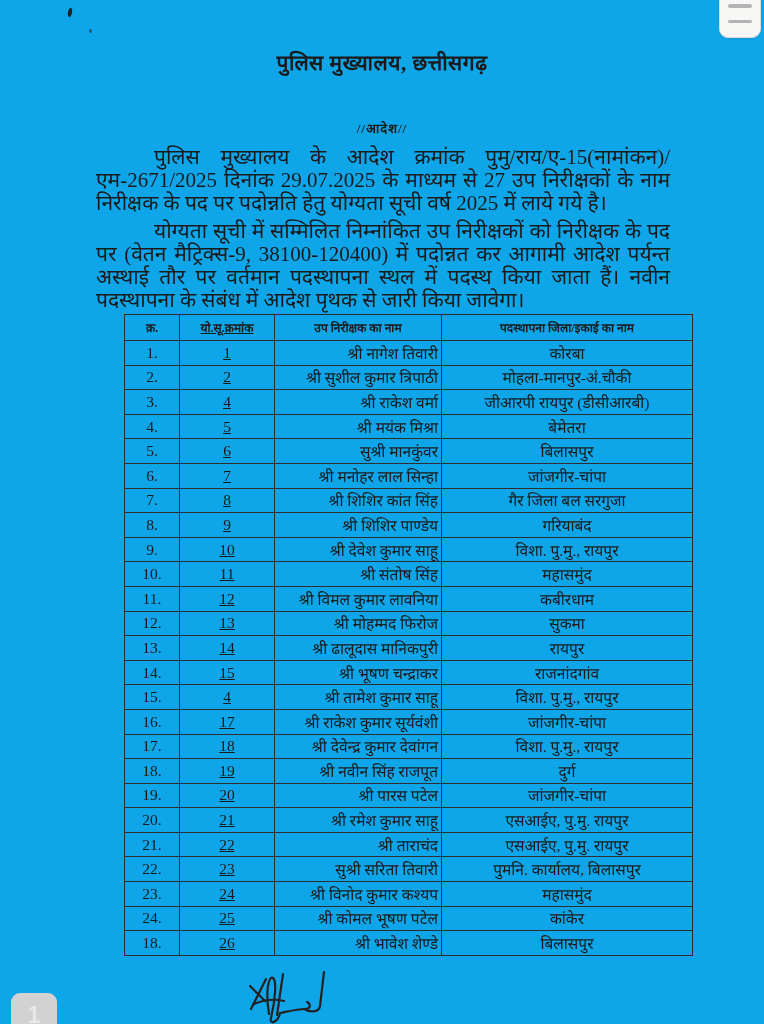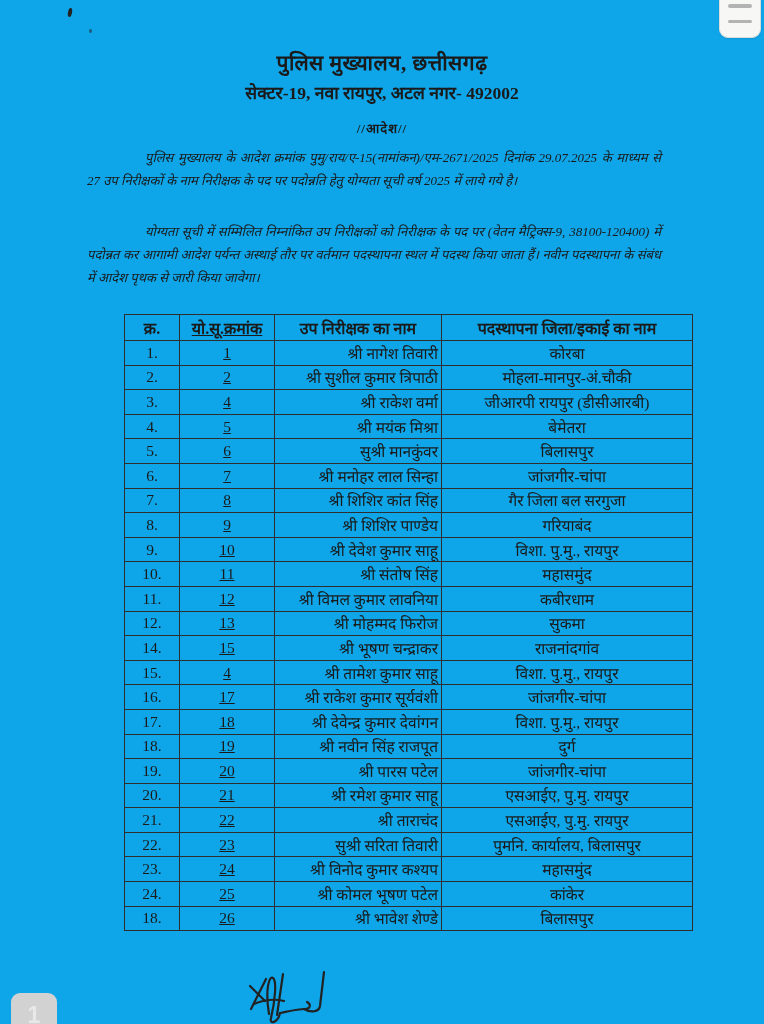--- a/index.html
+++ b/index.html
@@ -9,32 +9,32 @@
     font-family:"Liberation Serif","DejaVu Sans",sans-serif;
   }
   
   .org-title{position:absolute;top:48px;left:0;width:100%;text-align:center;
     font-size:21px;font-weight:bold;letter-spacing:.5px;}
   .org-address{position:absolute;top:80px;left:0;width:100%;text-align:center;
     font-size:17.5px;font-weight:600;}
   .order-heading{position:absolute;top:119px;left:0;width:100%;text-align:center;
     font-size:13px;font-weight:bold;letter-spacing:1px;}
   
-  .body-text{position:absolute;left:87px;width:574px;margin:0;
-    font-size:13px;line-height:23px;text-align:justify;text-indent:58px;
-    font-weight:500;font-style:italic;}
+  .body-text{position:absolute;left:96px;width:574px;margin:0;
+    font-size:21px;line-height:23px;text-align:justify;text-indent:58px;
+    font-weight:500;}
   .para-1{top:146px;}
   .para-2{top:220px;}
   
   .promotion-table{position:absolute;top:314px;left:124px;width:540px;
     border-collapse:collapse;table-layout:fixed;}
   .promotion-table th,.promotion-table td{
     border:1.5px solid #2e2e2e;font-size:15.5px;text-align:center;
     padding:0 3px;overflow:hidden;white-space:nowrap;}
-  .promotion-table th{height:25px;font-weight:bold;font-size:16px;}
+  .promotion-table th{height:25px;font-weight:bold;font-size:12px;}
   .promotion-table td{height:23.6px;font-weight:500;}
   .promotion-table .w0{width:48px;}
   .promotion-table .w1{width:88px;text-decoration:underline;}
   .promotion-table .w2{width:160px;}
   .promotion-table .w3{width:244px;}
   .promotion-table td.col2{text-align:right;padding-left:10px;}
   
   .signature{position:absolute;left:238px;top:968px;}
   
   .page-badge{position:absolute;left:11px;top:993px;width:46px;height:44px;
@@ -61,21 +61,20 @@
 
   <div class="speck speck-1"></div>
   <div class="speck speck-2"></div>
 
   <div class="scroll-widget">
     <span class="line l1"></span>
     <span class="line l2"></span>
   </div>
 
   <div class="org-title">पुलिस मुख्यालय, छत्तीसगढ़</div>
-  <div class="org-address">सेक्टर-19, नवा रायपुर, अटल नगर- 492002</div>
   <div class="order-heading">//आदेश//</div>
 
   <p class="body-text para-1">पुलिस मुख्यालय के आदेश क्रमांक पुमु/राय/ए-15(नामांकन)/एम-2671/2025 दिनांक 29.07.2025 के माध्यम से 27 उप निरीक्षकों के नाम निरीक्षक के पद पर पदोन्नति हेतु योग्यता सूची वर्ष 2025 में लाये गये है।</p>
   <p class="body-text para-2">योग्यता सूची में सम्मिलित निम्नांकित उप निरीक्षकों को निरीक्षक के पद पर (वेतन मैट्रिक्स-9, 38100-120400) में पदोन्नत कर आगामी आदेश पर्यन्त अस्थाई तौर पर वर्तमान पदस्थापना स्थल में पदस्थ किया जाता हैं। नवीन पदस्थापना के संबंध में आदेश पृथक से जारी किया जावेगा।</p>
 
   <table class="promotion-table">
     <thead>
       <tr>
         <th class="w0">क्र.</th>
         <th class="w1">यो.सू.क्रमांक</th>
@@ -148,20 +147,26 @@
           <td class="w0 col0">11.</td>
           <td class="w1 col1">12</td>
           <td class="w2 col2">श्री विमल कुमार लावनिया</td>
           <td class="w3 col3">कबीरधाम</td>
         </tr>
         <tr>
           <td class="w0 col0">12.</td>
           <td class="w1 col1">13</td>
           <td class="w2 col2">श्री मोहम्मद फिरोज</td>
           <td class="w3 col3">सुकमा</td>
+        </tr>
+        <tr>
+          <td class="w0 col0">13.</td>
+          <td class="w1 col1">14</td>
+          <td class="w2 col2">श्री ढालूदास मानिकपुरी</td>
+          <td class="w3 col3">रायपुर</td>
         </tr>
         <tr>
           <td class="w0 col0">14.</td>
           <td class="w1 col1">15</td>
           <td class="w2 col2">श्री भूषण चन्द्राकर</td>
           <td class="w3 col3">राजनांदगांव</td>
         </tr>
         <tr>
           <td class="w0 col0">15.</td>
           <td class="w1 col1">4</td>

